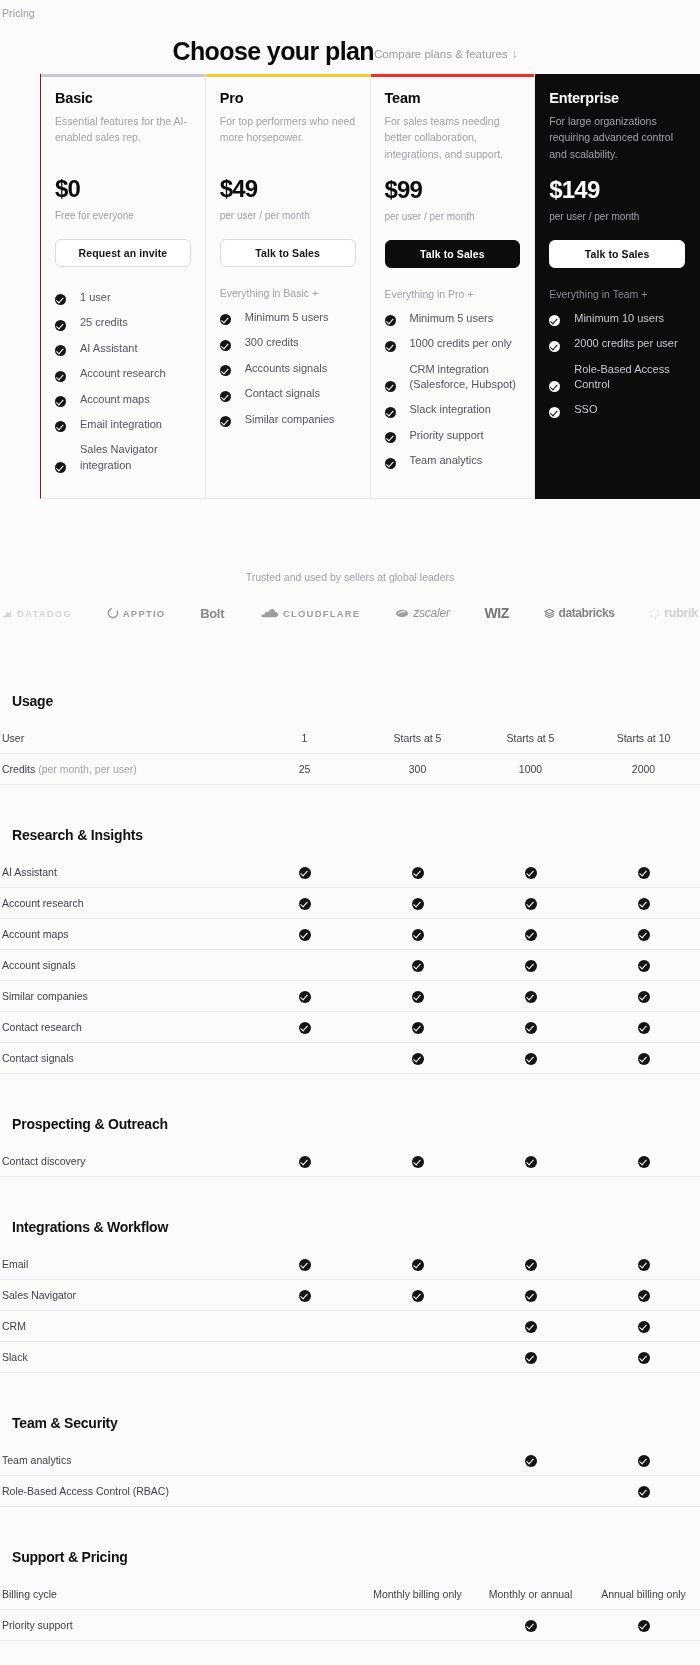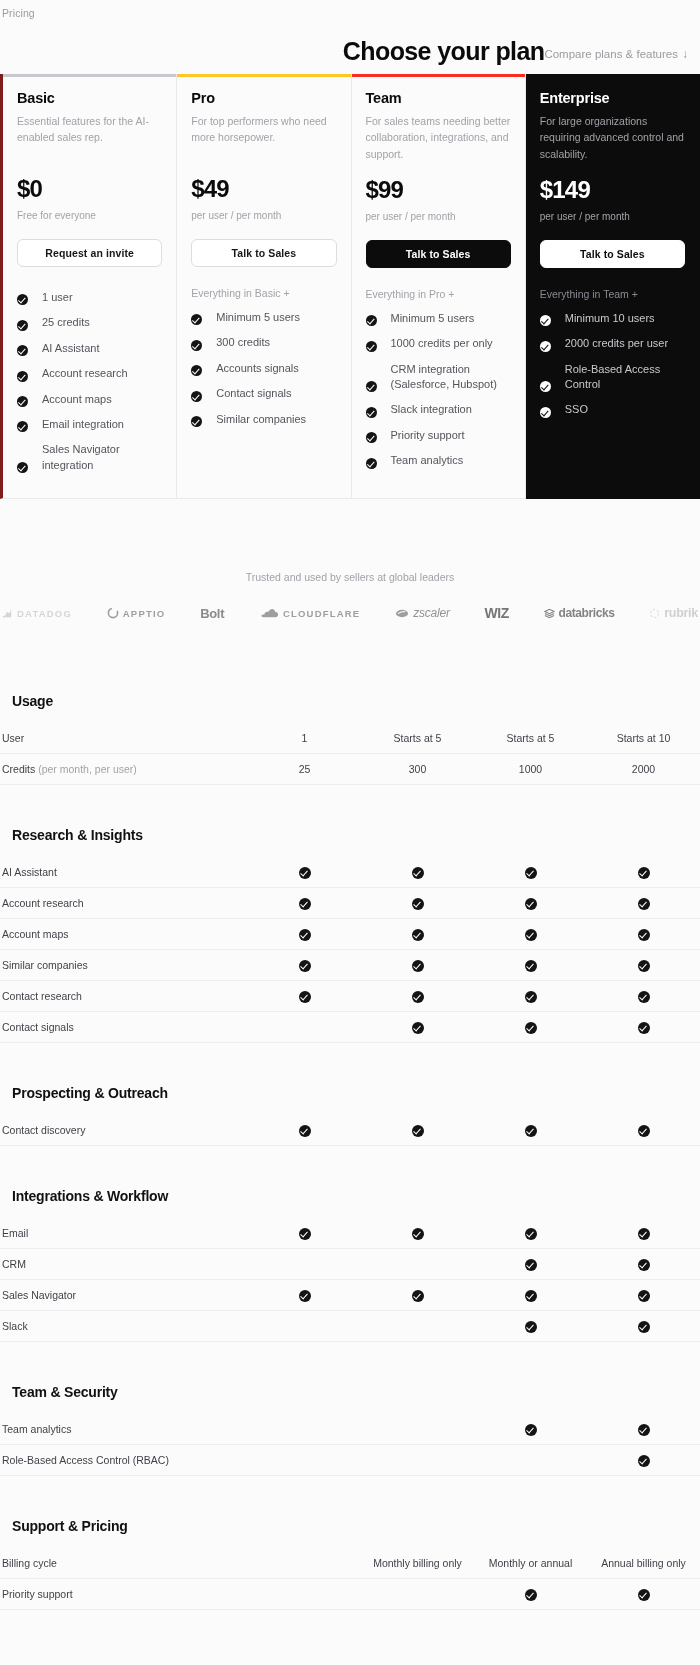--- a/index.html
+++ b/index.html
@@ -16,21 +16,21 @@
   .page-head { padding: 4px 0 0 0; }
   .breadcrumb {
     font-size: 10.5px;
     color: #9b9ba1;
     padding: 3px 0 1px 2px;
     letter-spacing: .1px;
   }
   .head-row {
     display: flex;
     align-items: flex-end;
-    justify-content: flex-end;
+    justify-content: center;
     padding: 0 12px 0 2px;
     height: 44px;
   }
   .page-title {
     font-size: 25px;
     font-weight: 700;
     letter-spacing: -.6px;
     line-height: 1.05;
     color: #0b0b0c;
   }
@@ -56,21 +56,21 @@
   }
   .plan {
     flex: 1 1 0;
     min-width: 0;
     background: #fbfbfb;
     border-right: 1px solid #e9e9ec;
     border-bottom: 1px solid #e9e9ec;
     padding: 16px 14px 20px 14px;
     position: relative;
   }
-  .plan:first-child { border-left: 3px solid #7f1d1d; }
+  .plan:first-child { border-left: 1px solid #7f1d1d; margin-left: 40px; }
   .plan.dark {
     background: #0c0c0c;
     border-right-color: #0c0c0c;
     border-bottom-color: #0c0c0c;
   }
   .plan .accent {
     position: absolute;
     top: 0; left: 0; right: 0;
     height: 3px;
   }
@@ -499,20 +499,27 @@
       <div class="cell"><span class="tick"></span></div>
     </div>
     <div class="row">
       <div class="label"><span>Account maps</span></div>
       <div class="cell"><span class="tick"></span></div>
       <div class="cell"><span class="tick"></span></div>
       <div class="cell"><span class="tick"></span></div>
       <div class="cell"><span class="tick"></span></div>
     </div>
     <div class="row">
+      <div class="label"><span>Account signals</span></div>
+      <div class="cell"></div>
+      <div class="cell"><span class="tick"></span></div>
+      <div class="cell"><span class="tick"></span></div>
+      <div class="cell"><span class="tick"></span></div>
+    </div>
+    <div class="row">
       <div class="label"><span>Similar companies</span></div>
       <div class="cell"><span class="tick"></span></div>
       <div class="cell"><span class="tick"></span></div>
       <div class="cell"><span class="tick"></span></div>
       <div class="cell"><span class="tick"></span></div>
     </div>
     <div class="row">
       <div class="label"><span>Contact research</span></div>
       <div class="cell"><span class="tick"></span></div>
       <div class="cell"><span class="tick"></span></div>
@@ -538,30 +545,30 @@
     <div class="spacer"></div>
     <div class="cat-head">Integrations &amp; Workflow</div>
     <div class="row">
       <div class="label"><span>Email</span></div>
       <div class="cell"><span class="tick"></span></div>
       <div class="cell"><span class="tick"></span></div>
       <div class="cell"><span class="tick"></span></div>
       <div class="cell"><span class="tick"></span></div>
     </div>
     <div class="row">
+      <div class="label"><span>Sales Navigator</span></div>
+      <div class="cell"><span class="tick"></span></div>
+      <div class="cell"><span class="tick"></span></div>
+      <div class="cell"><span class="tick"></span></div>
+      <div class="cell"><span class="tick"></span></div>
+    </div>
+    <div class="row">
       <div class="label"><span>CRM</span></div>
       <div class="cell"></div>
       <div class="cell"></div>
-      <div class="cell"><span class="tick"></span></div>
-      <div class="cell"><span class="tick"></span></div>
-    </div>
-    <div class="row">
-      <div class="label"><span>Sales Navigator</span></div>
-      <div class="cell"><span class="tick"></span></div>
-      <div class="cell"><span class="tick"></span></div>
       <div class="cell"><span class="tick"></span></div>
       <div class="cell"><span class="tick"></span></div>
     </div>
     <div class="row">
       <div class="label"><span>Slack</span></div>
       <div class="cell"></div>
       <div class="cell"></div>
       <div class="cell"><span class="tick"></span></div>
       <div class="cell"><span class="tick"></span></div>
     </div>

